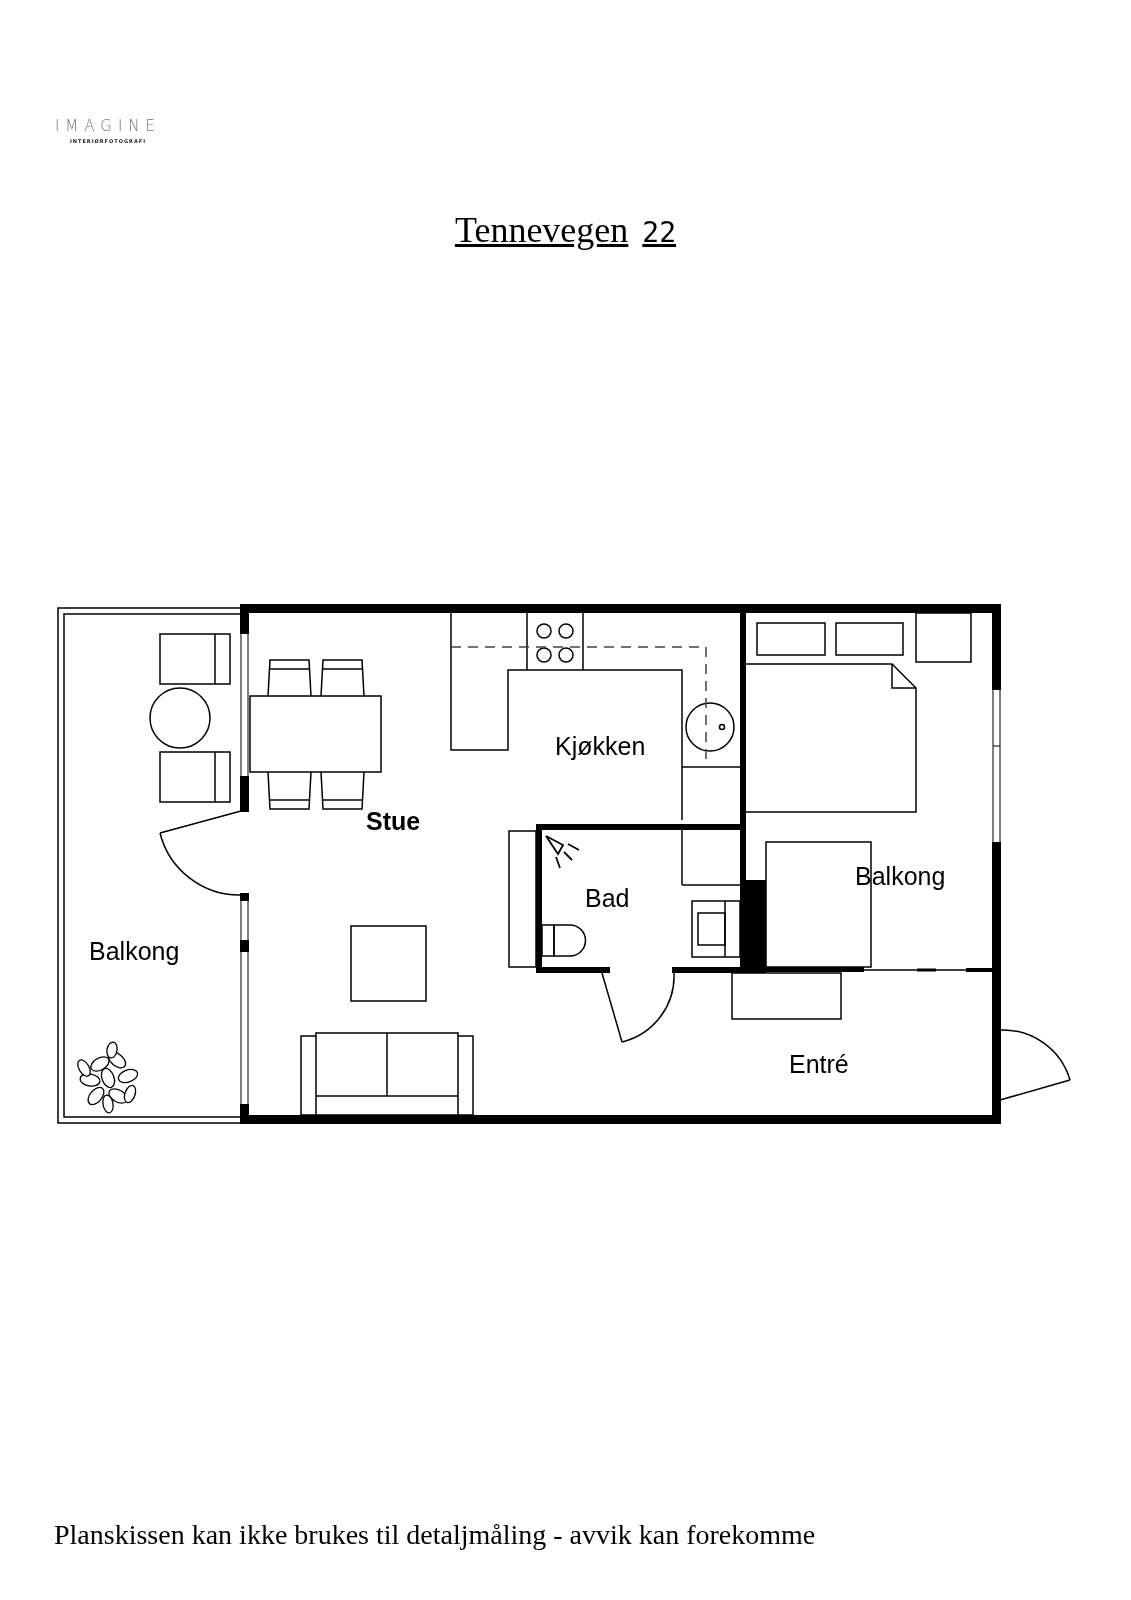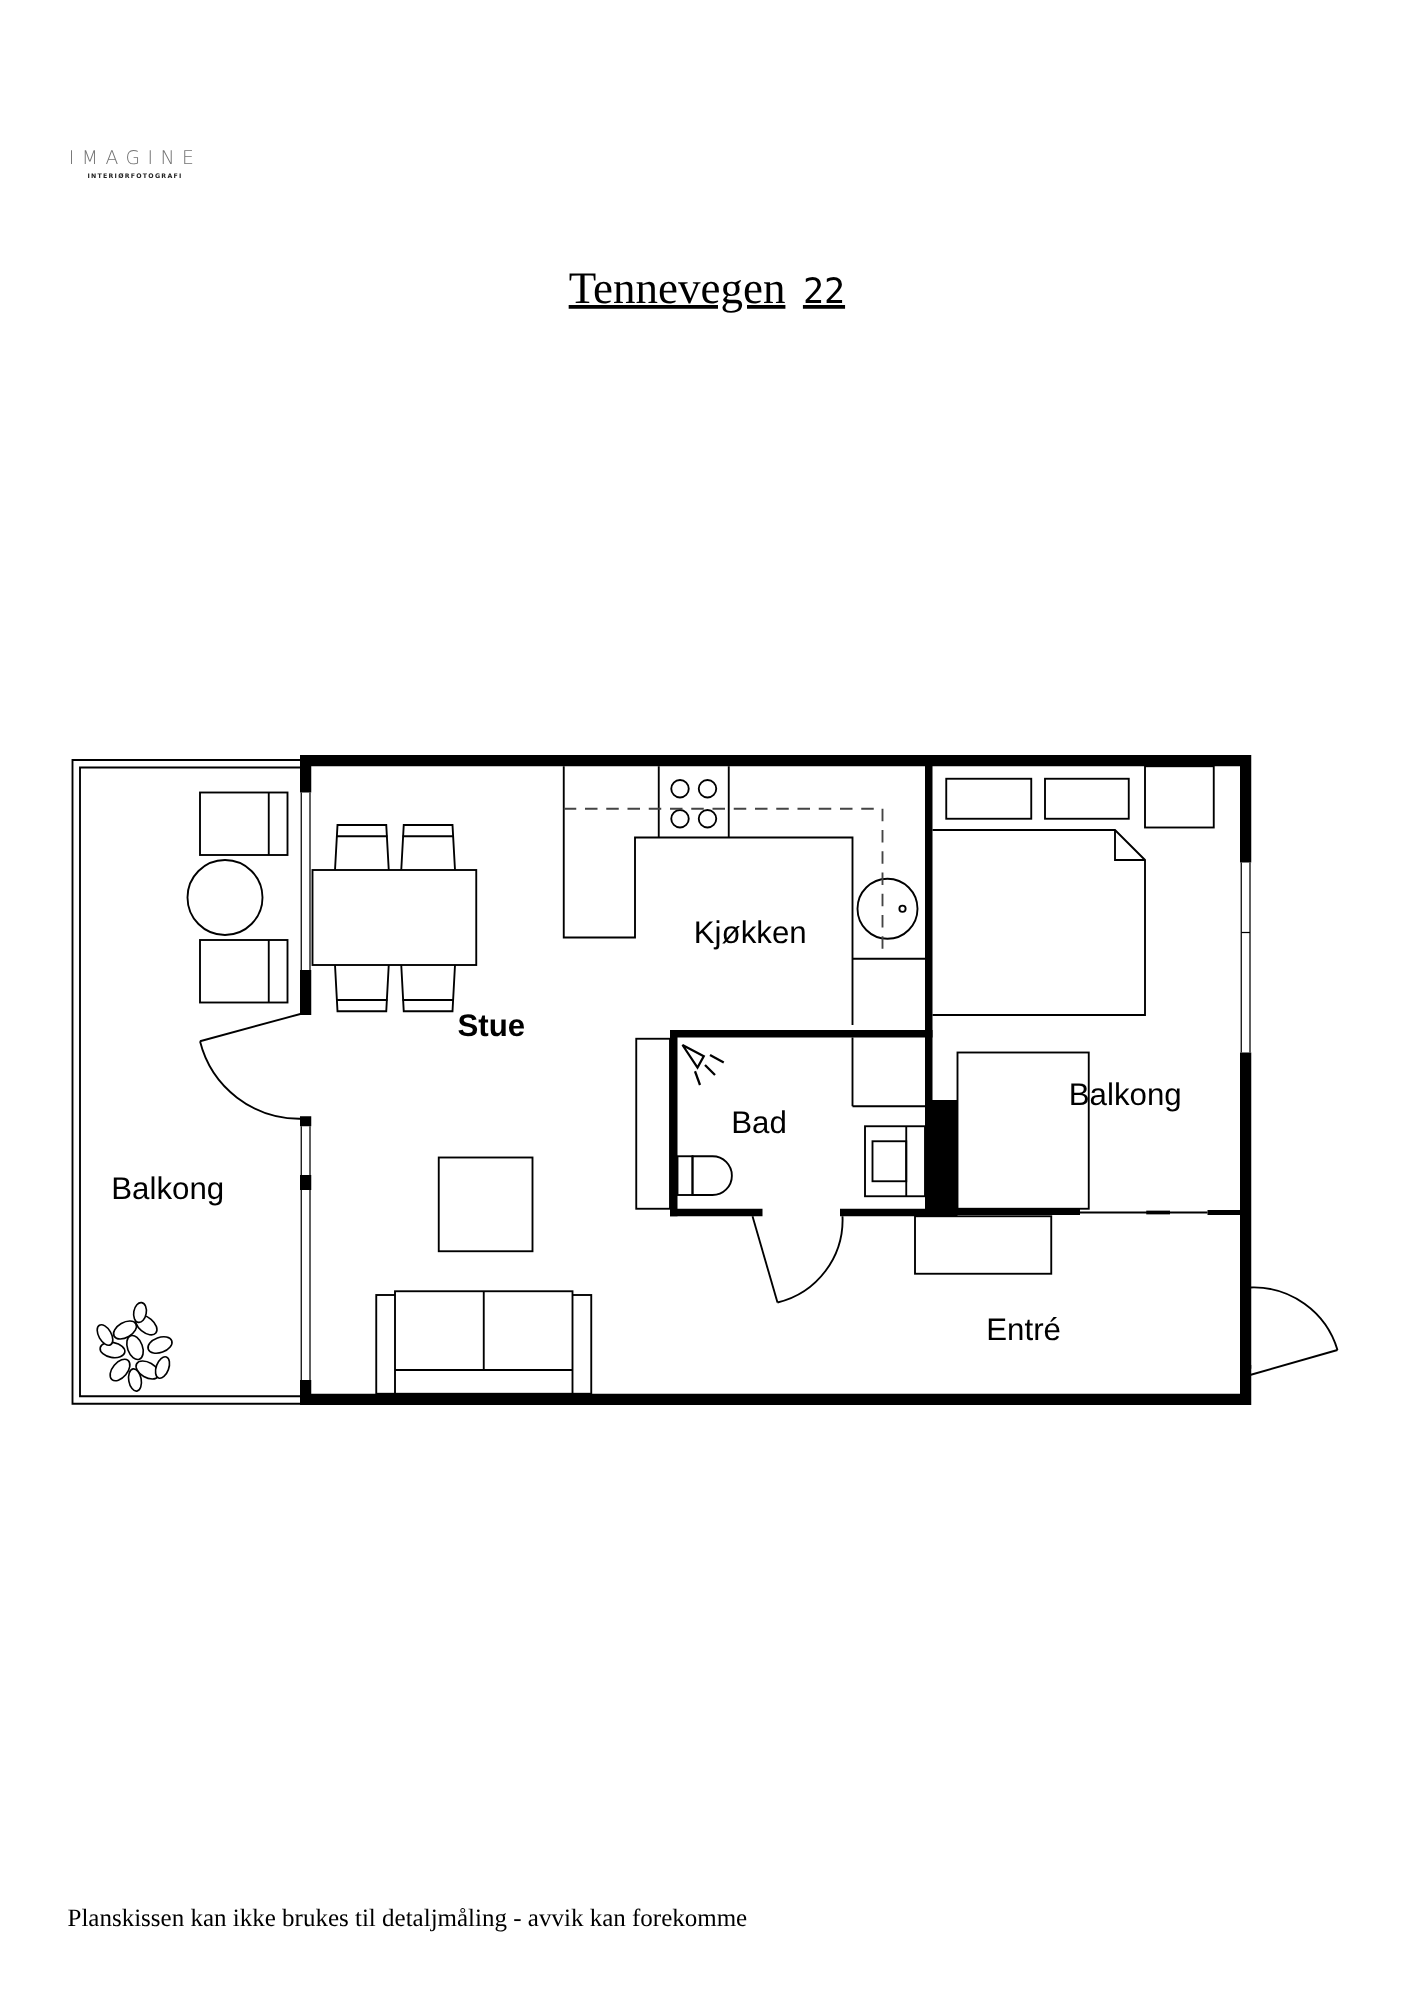--- a/index.html
+++ b/index.html
@@ -5,21 +5,21 @@
     html, body { margin:0; padding:0; background:#ffffff; }
     body { width:1131px; height:1600px; position:relative; overflow:hidden; font-family:"Liberation Sans", sans-serif; color:#000; }
     .logo { position:absolute; left:52px; top:118px; width:112px; text-align:center; }
     .logo-main { font-family:"DejaVu Sans", sans-serif; font-size:15px; letter-spacing:6px; font-weight:300; color:#737373; line-height:16px; white-space:nowrap; }
     .logo-sub { font-family:"DejaVu Sans", sans-serif; font-size:5px; letter-spacing:1px; font-weight:bold; color:#222; margin-top:4px; }
     .title { position:absolute; left:0; width:1131px; top:208px; text-align:center; font-size:36px; line-height:44px; white-space:nowrap;text-decoration:underline; }
     .title-name { font-family:"Liberation Serif", serif; }
     .title-num { font-family:"DejaVu Sans Mono", monospace; font-size:28px; margin-left:14px; }
     .plan { position:absolute; left:0; top:0; }
     .room-label { position:absolute; font-family:"Liberation Sans", sans-serif; font-size:25px; line-height:22px; white-space:nowrap; }
-    .disclaimer { position:absolute; left:54px; top:1522px; font-family:"Liberation Serif", serif; font-size:20px; line-height:26px; white-space:nowrap; }
+    .disclaimer { position:absolute; left:54px; top:1522px; font-family:"Liberation Serif", serif; font-size:28px; line-height:26px; white-space:nowrap; }
   </style>
 </head>
 <body>
 
 <div class="logo">
   <div class="logo-main">IMAGINE</div>
   <div class="logo-sub">INTERIØRFOTOGRAFI</div>
 </div>
 
 <div class="title">

